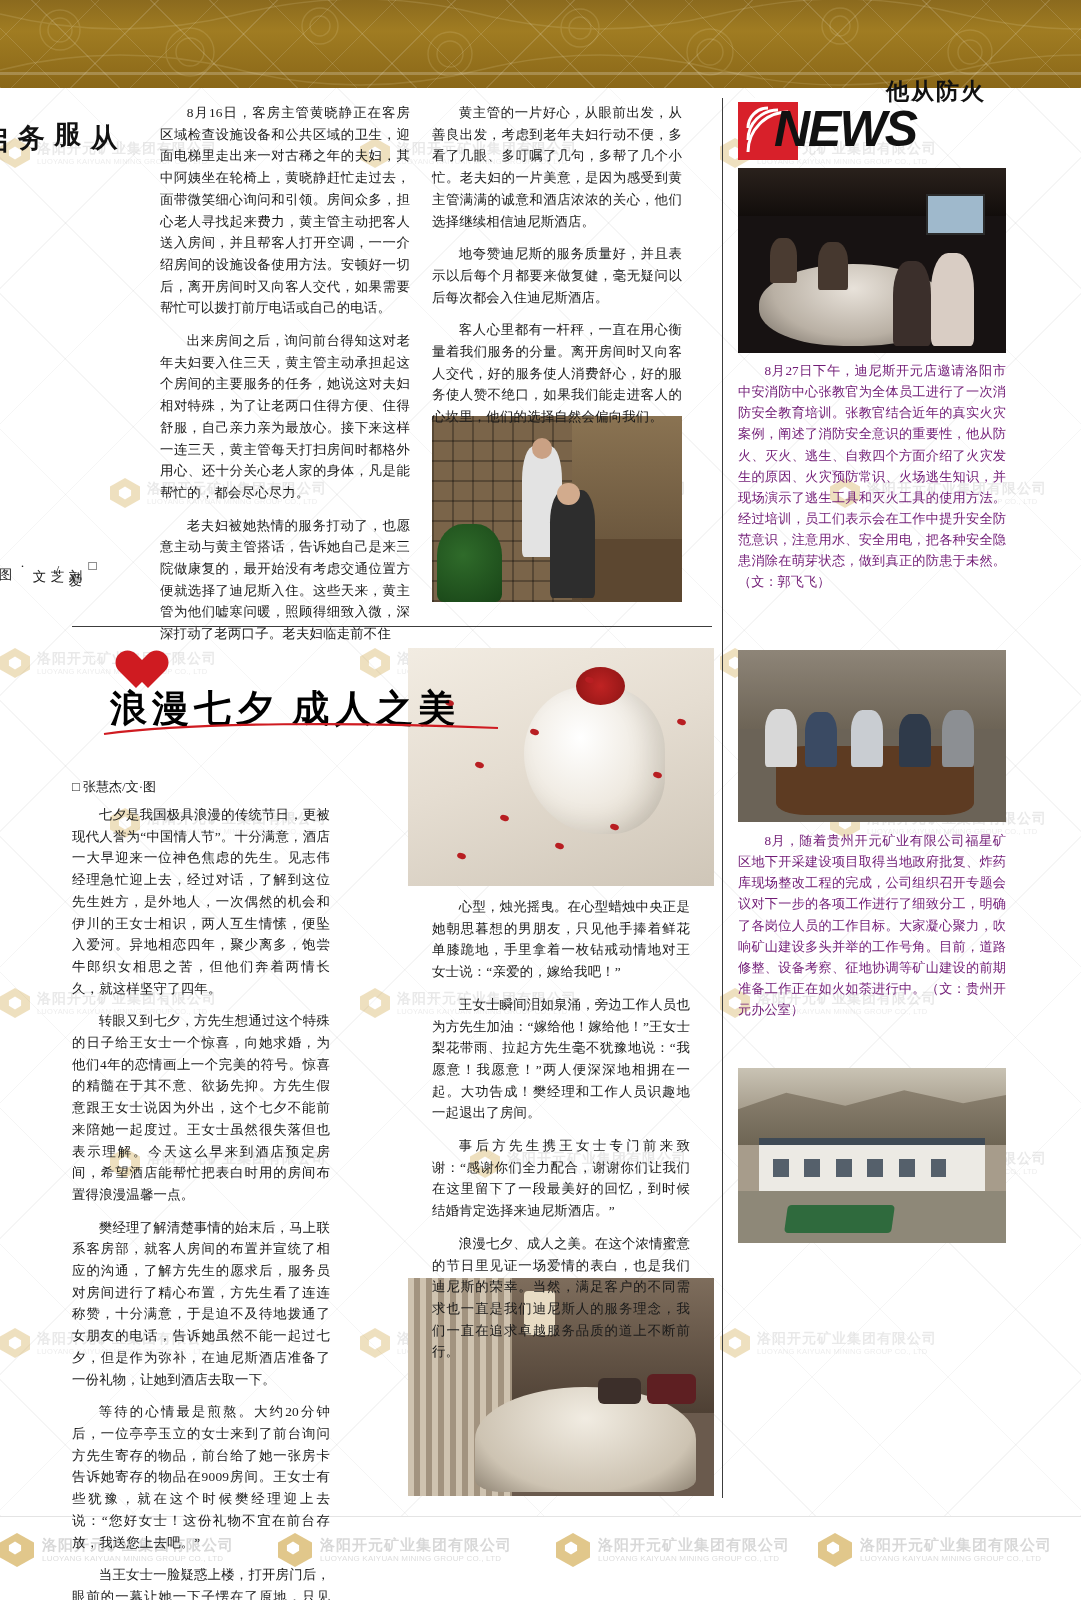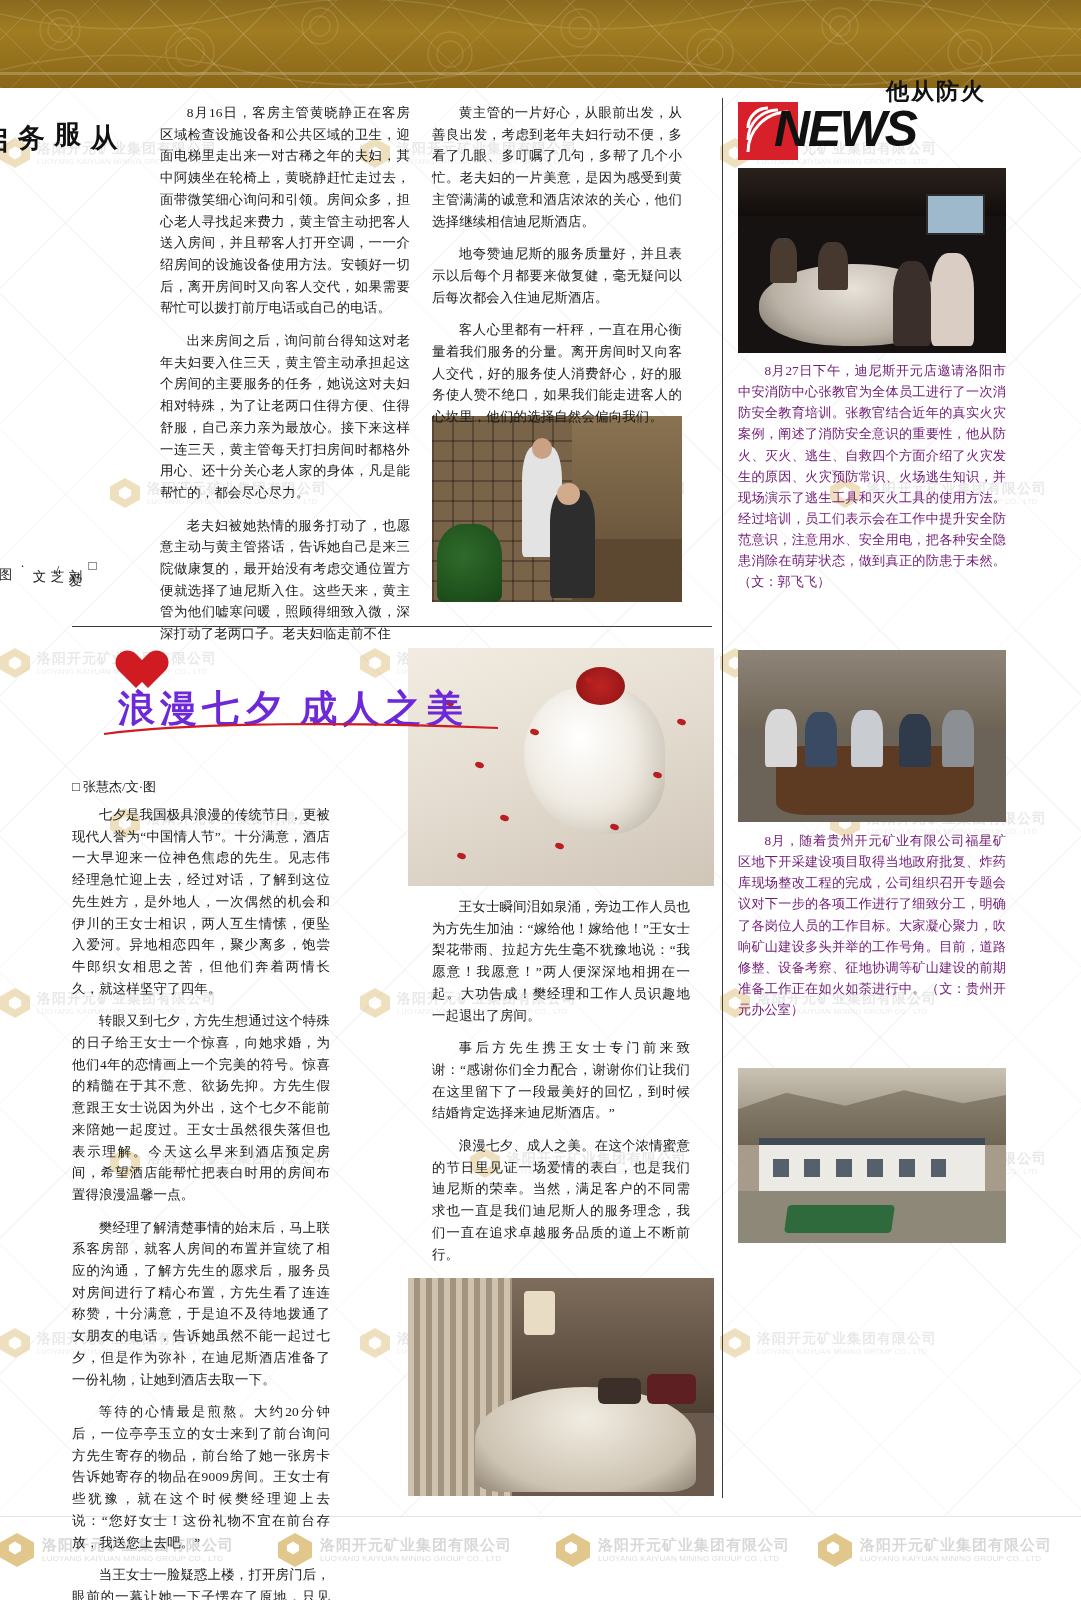--- a/index.html
+++ b/index.html
@@ -140,22 +140,22 @@
     -webkit-text-stroke: 0px;
   }
   .news-cn {
     position: absolute; right: 2px; top: -22px;
     font-size: 23px; font-weight: bold; color: #111; letter-spacing: 2px;
   }
 
   
   .romance-head { position: absolute; z-index: 12; }
   .romance-txt {
-    font-size: 37px; font-weight: bold; color: #6d28d9;
-    letter-spacing: 5px; font-family: "Liberation Serif", serif; margin-left: 8px;
+    font-size: 37px; font-weight: bold; color: #000000;
+    letter-spacing: 5px; font-family: "Liberation Serif", serif;
   }
   .heart {
     position: absolute; width: 44px; height: 40px;
   }
   .heart::before, .heart::after{
     content:""; position:absolute; width: 24px; height: 36px;
     background: #cf1b21; border-radius: 24px 24px 0 0;
     top: 0; left: 10px;
   }
   .heart::before { transform: rotate(-45deg); transform-origin: 0 100%; }
@@ -394,20 +394,21 @@
   <div class="col" style="left:72px; top:690px; width:258px;">
     <p class="byline-sm">□ 张慧杰/文·图</p>
     <p class="body">七夕是我国极具浪漫的传统节日，更被现代人誉为“中国情人节”。十分满意，酒店一大早迎来一位神色焦虑的先生。见志伟经理急忙迎上去，经过对话，了解到这位先生姓方，是外地人，一次偶然的机会和伊川的王女士相识，两人互生情愫，便坠入爱河。异地相恋四年，聚少离多，饱尝牛郎织女相思之苦，但他们奔着两情长久，就这样坚守了四年。</p>
     <p class="body">转眼又到七夕，方先生想通过这个特殊的日子给王女士一个惊喜，向她求婚，为他们4年的恋情画上一个完美的符号。惊喜的精髓在于其不意、欲扬先抑。方先生假意跟王女士说因为外出，这个七夕不能前来陪她一起度过。王女士虽然很失落但也表示理解。今天这么早来到酒店预定房间，希望酒店能帮忙把表白时用的房间布置得浪漫温馨一点。</p>
     <p class="body">樊经理了解清楚事情的始末后，马上联系客房部，就客人房间的布置并宣统了相应的沟通，了解方先生的愿求后，服务员对房间进行了精心布置，方先生看了连连称赞，十分满意，于是迫不及待地拨通了女朋友的电话，告诉她虽然不能一起过七夕，但是作为弥补，在迪尼斯酒店准备了一份礼物，让她到酒店去取一下。</p>
     <p class="body">等待的心情最是煎熬。大约20分钟后，一位亭亭玉立的女士来到了前台询问方先生寄存的物品，前台给了她一张房卡告诉她寄存的物品在9009房间。王女士有些犹豫，就在这个时候樊经理迎上去说：“您好女士！这份礼物不宜在前台存放，我送您上去吧。”</p>
     <p class="body">当王女士一脸疑惑上楼，打开房门后，眼前的一幕让她一下子愣在了原地，只见整个房间里铺满了玫瑰花瓣，地上用白色的蜡烛围成了一个</p>
   </div>
 
   <div class="col" style="left:432px; top:808px; width:258px;">
+    <p class="body">心型，烛光摇曳。在心型蜡烛中央正是她朝思暮想的男朋友，只见他手捧着鲜花单膝跪地，手里拿着一枚钻戒动情地对王女士说：“亲爱的，嫁给我吧！”</p>
     <p class="body">王女士瞬间泪如泉涌，旁边工作人员也为方先生加油：“嫁给他！嫁给他！”王女士梨花带雨、拉起方先生毫不犹豫地说：“我愿意！我愿意！”两人便深深地相拥在一起。大功告成！樊经理和工作人员识趣地一起退出了房间。</p>
     <p class="body">事后方先生携王女士专门前来致谢：“感谢你们全力配合，谢谢你们让我们在这里留下了一段最美好的回忆，到时候结婚肯定选择来迪尼斯酒店。”</p>
     <p class="body">浪漫七夕、成人之美。在这个浓情蜜意的节日里见证一场爱情的表白，也是我们迪尼斯的荣幸。当然，满足客户的不同需求也一直是我们迪尼斯人的服务理念，我们一直在追求卓越服务品质的道上不断前行。</p>
   </div>
 
   <div class="photo ph-bedroom" style="left:408px; top:1190px; width:306px; height:218px;">
     <div class="inner">
       <div class="wallr"></div>
       <div class="curtain"></div>
       <div class="lamp"></div>

